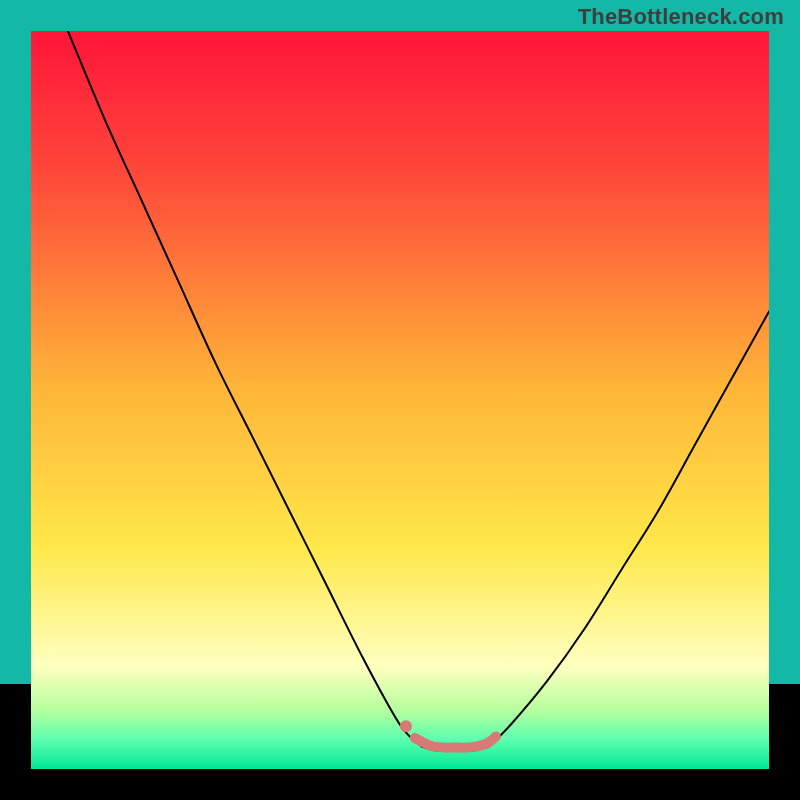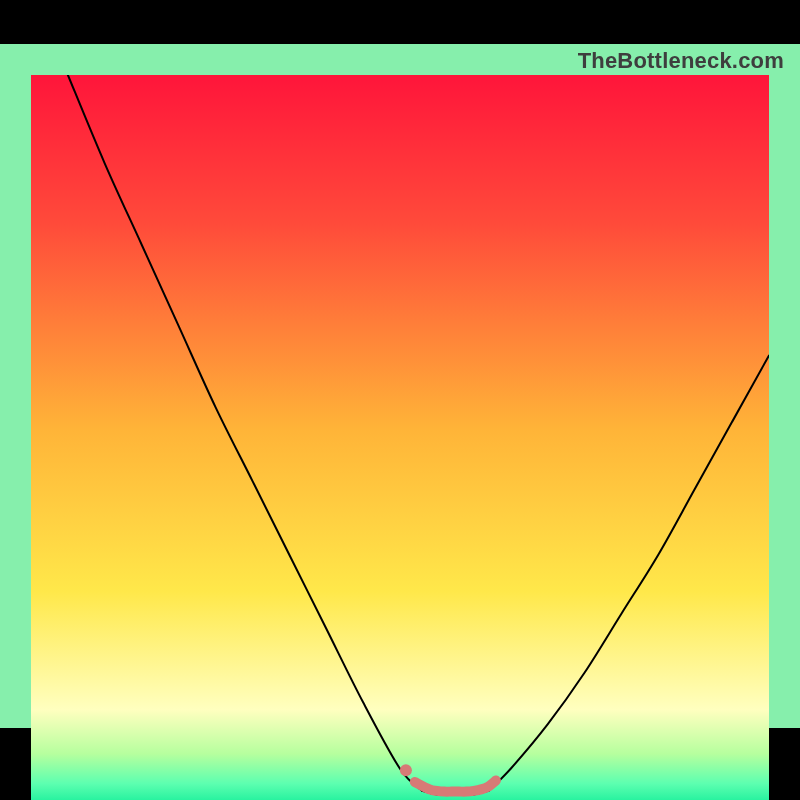--- a/index.html
+++ b/index.html
@@ -10,22 +10,21 @@
     background: #000;
     overflow: hidden;
     font-family: Arial, Helvetica, sans-serif;
   }
   .frame {
     position: absolute;
     left: 0;
     top: 0;
     width: 800px;
     height: 684px;
-    background: #86efac;
-    margin-top: 44px;
+    background: #14b8a6;
   }
   .plot {
     position: absolute;
     left: 31px;
     top: 31px;
     width: 738px;
     height: 738px;
   }
   .watermark {
     position: absolute;

